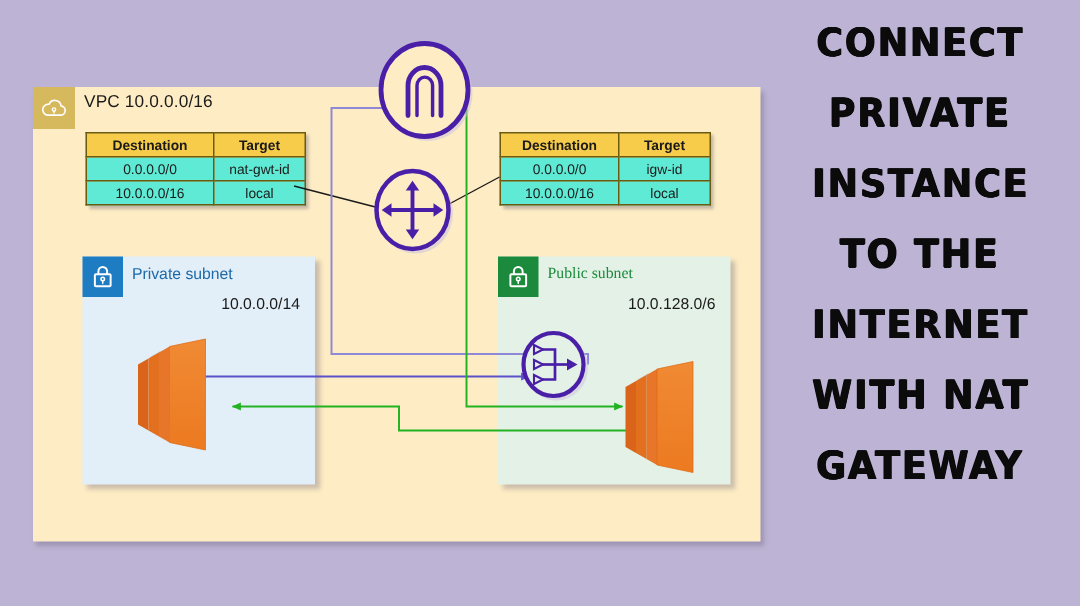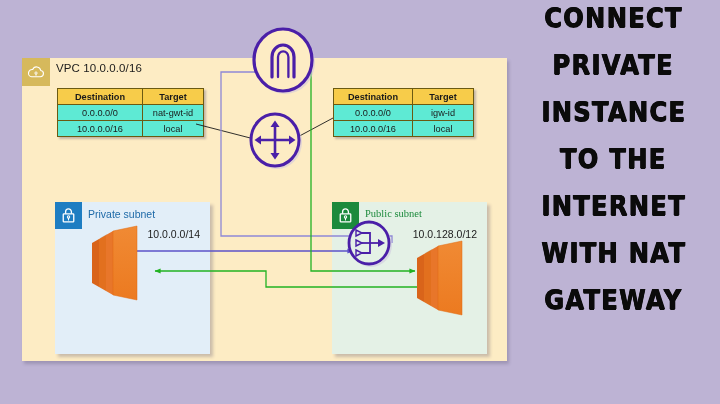--- a/index.html
+++ b/index.html
@@ -78,21 +78,20 @@
   #route-table-private th.col-dest, #route-table-private td.col-dest { width: 78px; }
   #route-table-private th.col-target, #route-table-private td.col-target { width: 54px; }
   #route-table-public { left: 333px; top: 88px; }
   #route-table-public th.col-dest, #route-table-public td.col-dest { width: 72px; }
   #route-table-public th.col-target, #route-table-public td.col-target { width: 54px; }
 
   
   .subnet-box {
     position: absolute;
     box-shadow: 3px 3px 3px rgba(90,80,110,0.30);
-    margin-top: 31px;
   }
   #subnet-private {
     left: 55px; top: 171px;
     width: 155px; height: 152px;
     background: #e2eef8;
   }
   #subnet-public {
     left: 332px; top: 171px;
     width: 155px; height: 152px;
     background: #e4f1e6;
@@ -130,21 +129,21 @@
   }
 
   
   #title-panel {
     position: absolute;
     left: 507px; top: 0px;
     width: 213px; height: 324px;
     display: flex;
     flex-direction: column;
     align-items: center;
-    justify-content: flex-end;
+    justify-content: flex-start;
     padding-top: 6px;
     box-sizing: border-box;
   }
   .title-line {
     color: #0b0b0b;
     font-family: "DejaVu Sans", sans-serif;
     font-weight: bold;
     font-size: 26px;
     line-height: 47px;
     letter-spacing: 1.4px;
@@ -187,21 +186,21 @@
     <div id="subnet-public" class="subnet-box" style="left:310px; top:113px;">
       <div class="subnet-badge">
         <svg width="15" height="17" viewBox="0 0 16 18" aria-hidden="true">
           <rect x="2.4" y="7.2" width="11.2" height="8.6" rx="0.8" fill="none" stroke="#ffffff" stroke-width="1.4"></rect>
           <path d="M4.9 7.2V5.1a3.1 3.1 0 0 1 6.2 0v2.1" fill="none" stroke="#ffffff" stroke-width="1.4"></path>
           <circle cx="8" cy="10.6" r="1.25" fill="none" stroke="#ffffff" stroke-width="1.1"></circle>
           <path d="M8 11.8v1.9" stroke="#ffffff" stroke-width="1.1" stroke-linecap="round"></path>
         </svg>
       </div>
       <div class="subnet-title">Public subnet</div>
-      <div class="subnet-cidr">10.0.128.0/12</div>
+      <div class="subnet-cidr">10.0.128.0/6</div>
     </div>
   </div>
 
   <table class="route-table" id="route-table-private">
     <tbody>
         <tr>
       <th class="col-dest">Destination</th>
       <th class="col-target">Target</th>
     </tr>
     <tr>

